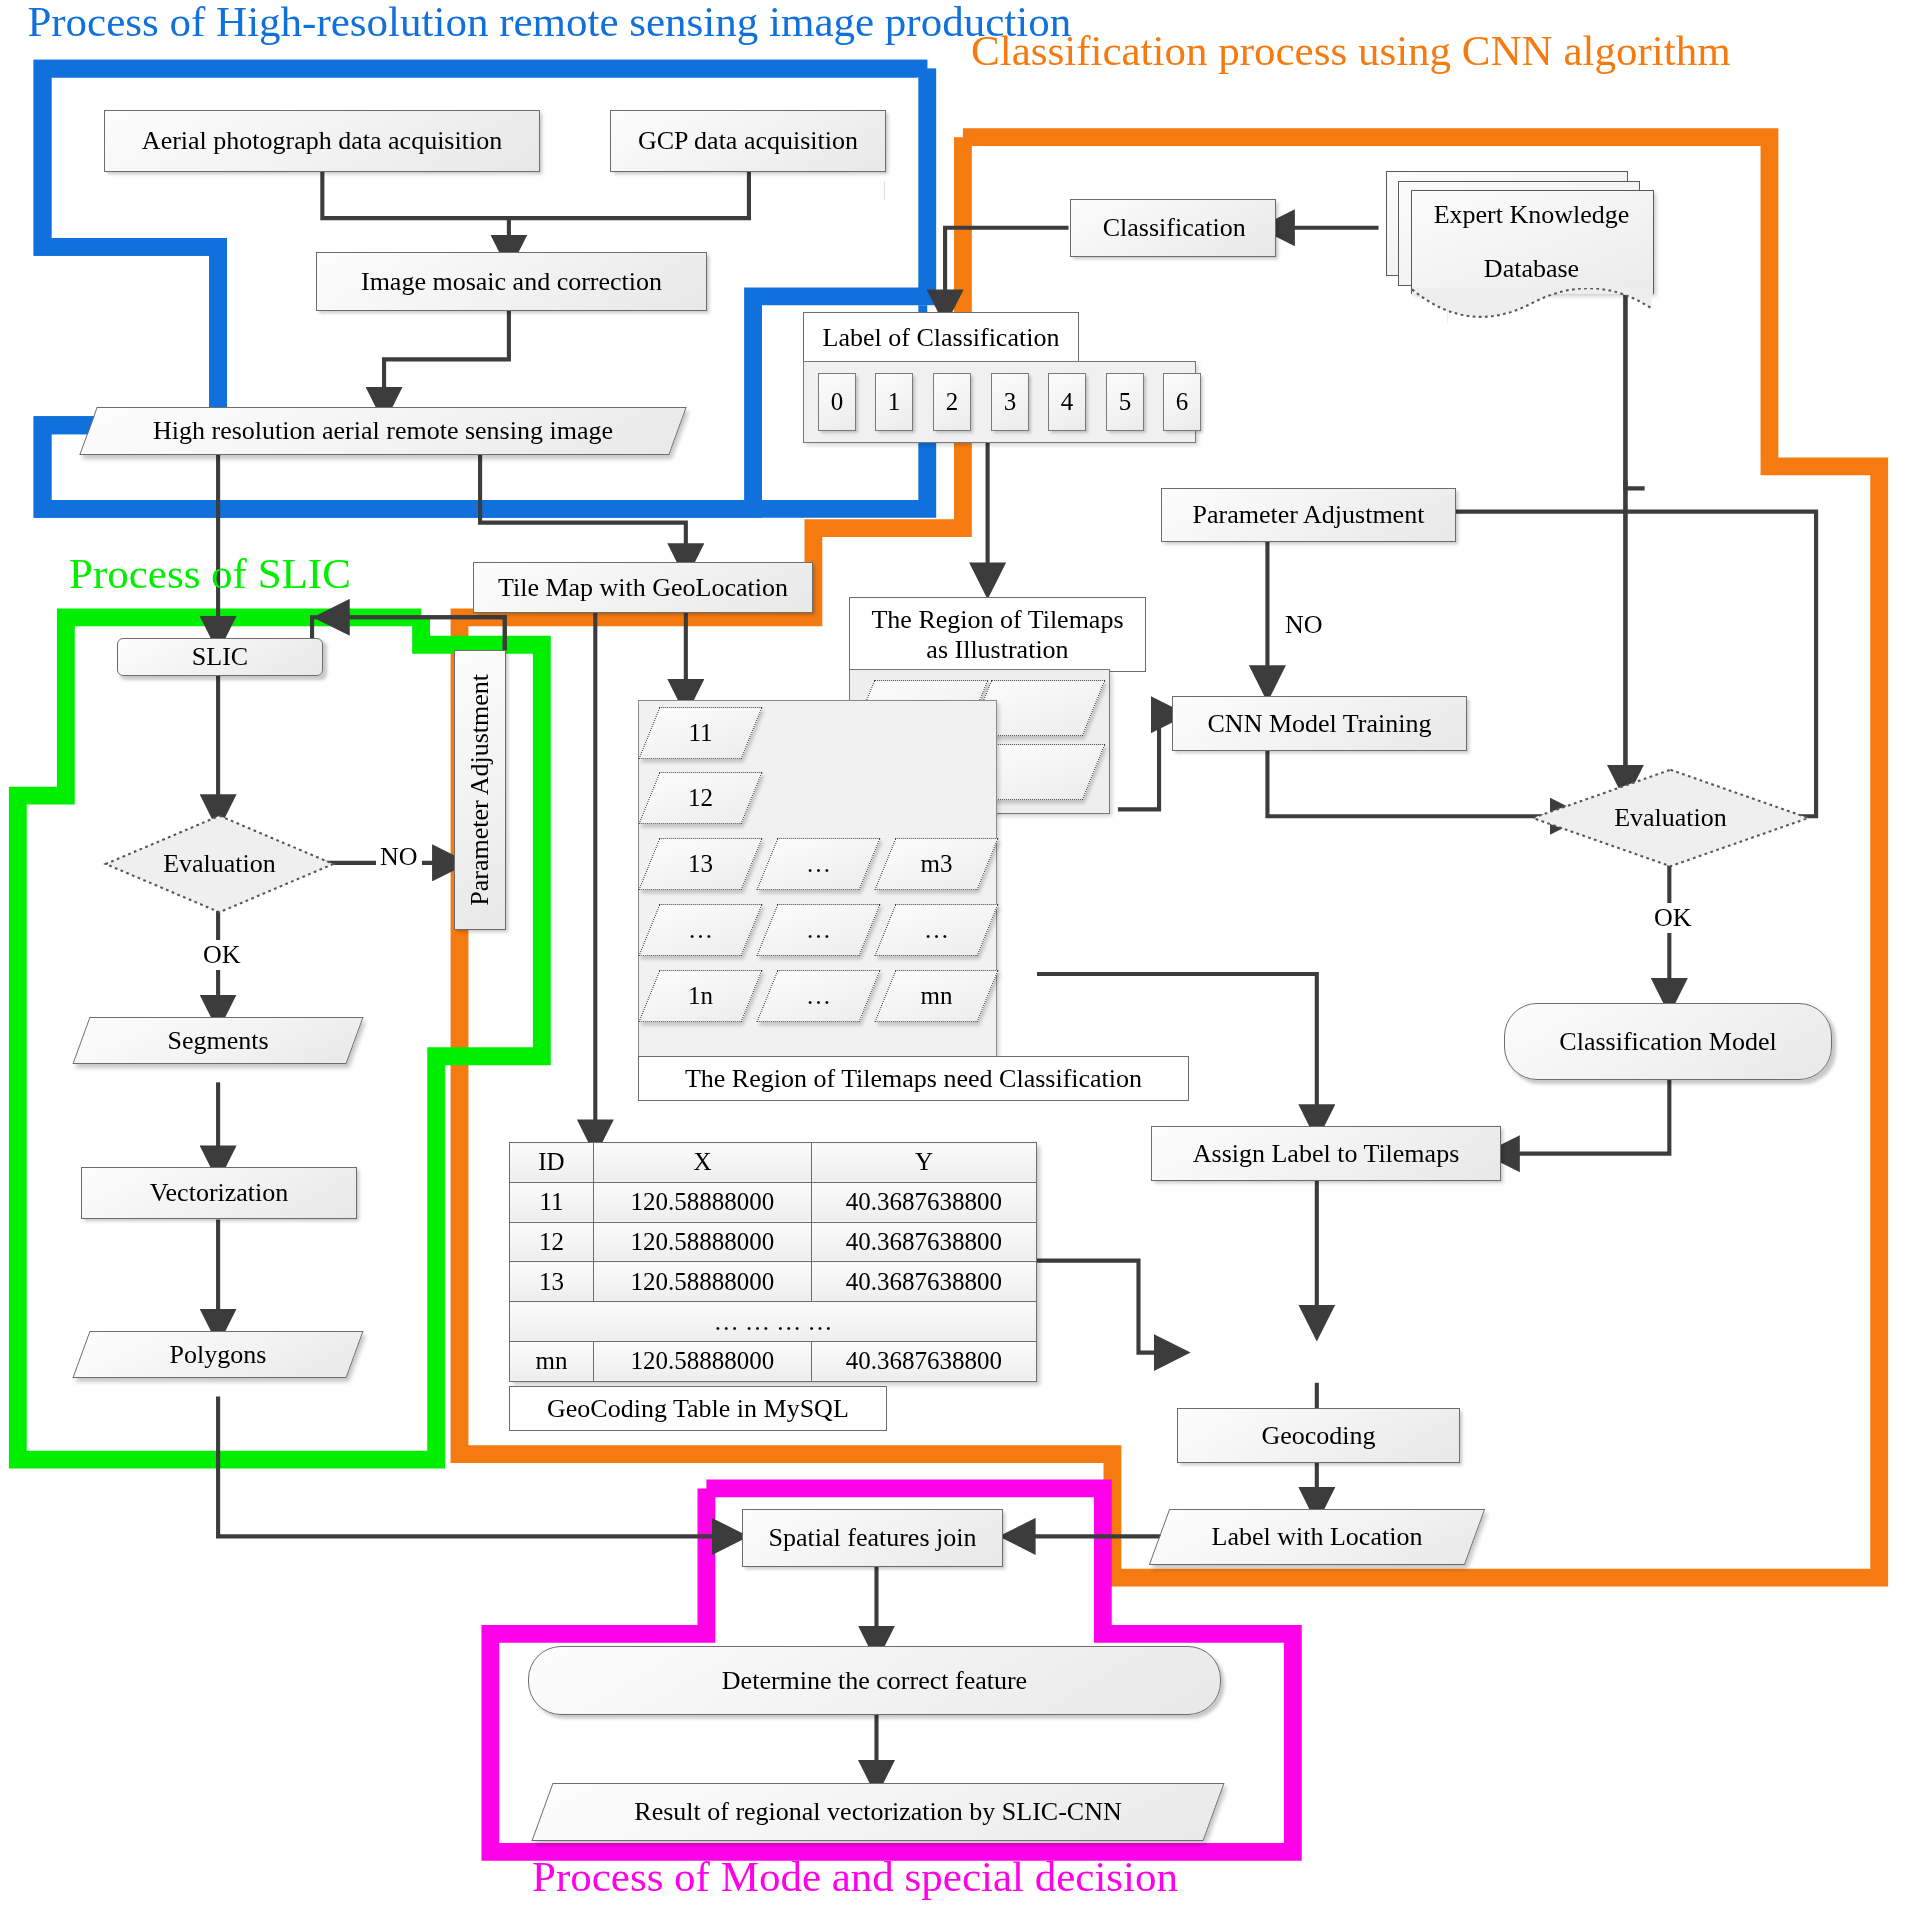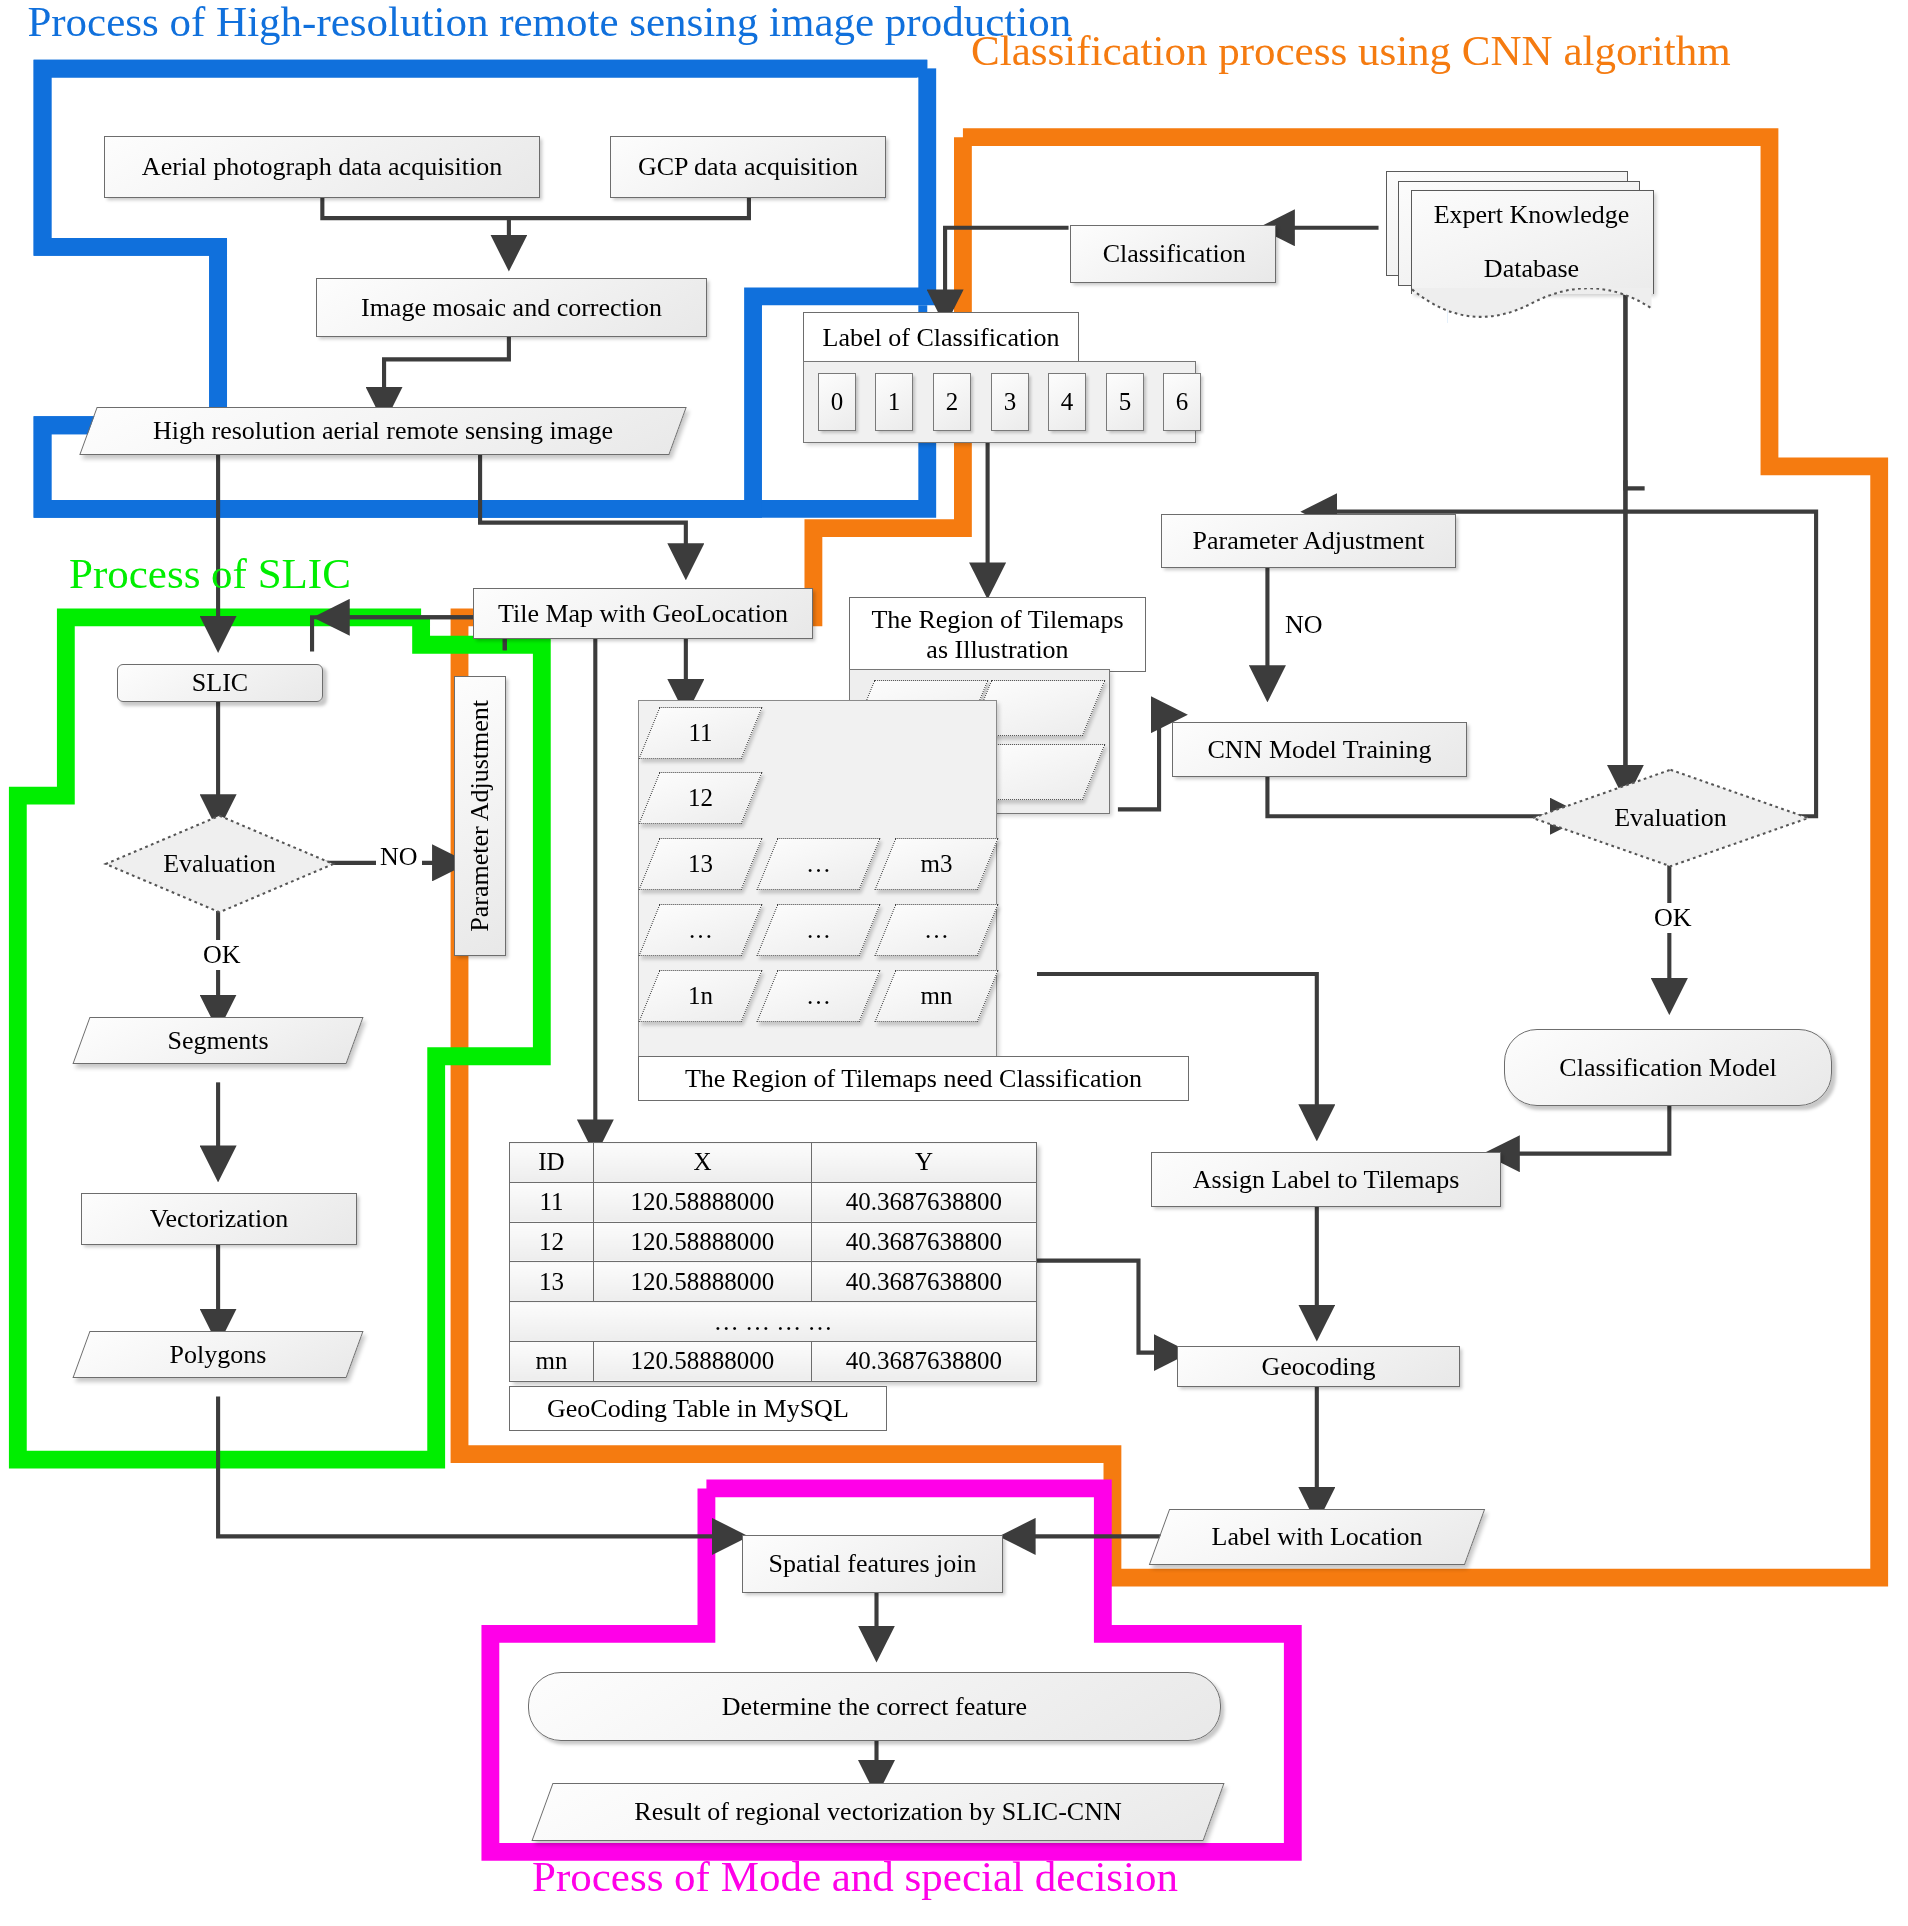--- a/index.html
+++ b/index.html
@@ -16,21 +16,21 @@
   
   #groups{position:absolute;left:0;top:0;width:1908px;height:1926px;}
 
   
   .node{position:absolute;box-sizing:border-box;
         display:flex;align-items:center;justify-content:center;
         text-align:center;color:#000;line-height:1.12;
         background:linear-gradient(150deg,#fdfdfd 0%,#f3f3f3 48%,#e8e8e8 100%);
         border:1.4px solid #6d6d6d;
         box-shadow:3.4px 3.4px 3.4px rgba(0,0,0,.22);
-        font-size:26px;padding:1.4px 5.5px;margin-top:26px;}
+        font-size:26px;padding:1.4px 5.5px;}
 
   
   .para{position:absolute;}
   .para .skew{position:absolute;inset:0;
         background:linear-gradient(150deg,#fdfdfd 0%,#f4f4f4 50%,#e9e9e9 100%);
         border:1.4px solid #6d6d6d;
         transform:skewX(-20deg);
         box-shadow:4.1px 4.1px 4.1px rgba(0,0,0,.22);}
   .para .txt{position:absolute;inset:0;display:flex;align-items:center;
         justify-content:center;font-size:26px;color:#000;}
@@ -374,21 +374,21 @@
     </div>
     <div class="txt">Evaluation</div>
   </div>
 
   <div class="edgelabel" style="left:1650px;top:903px;">OK</div>
 
   <div class="node term" style="left:1504px;top:1003px;width:328px;height:77px;">Classification Model</div>
 
   <div class="node" style="left:1151px;top:1126px;width:350px;height:55px;">Assign Label to Tilemaps</div>
 
-  <div class="node" style="left:1177px;top:1320px;width:283px;height:41px;text-align:center;">Geocoding</div>
+  <div class="node" style="left:1177px;top:1408px;width:283px;height:55px;text-align:center;">Geocoding</div>
 
   <div class="para" style="left:1159px;top:1509px;width:316px;height:56px;">
     <div class="skew"></div>
     <div class="txt">Label with Location</div>
   </div>
 
   <div class="node" style="left:742px;top:1509px;width:261px;height:58px;">Spatial features join</div>
 
   <div class="node term" style="left:528px;top:1646px;width:693px;height:69px;">Determine the correct feature</div>
 

